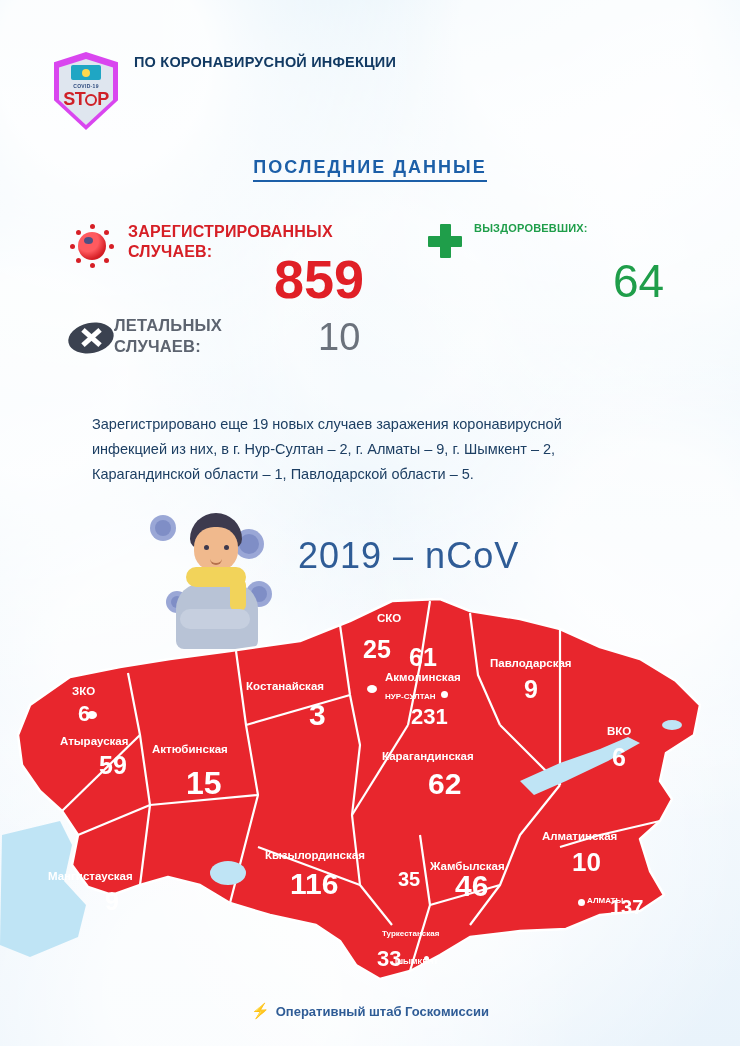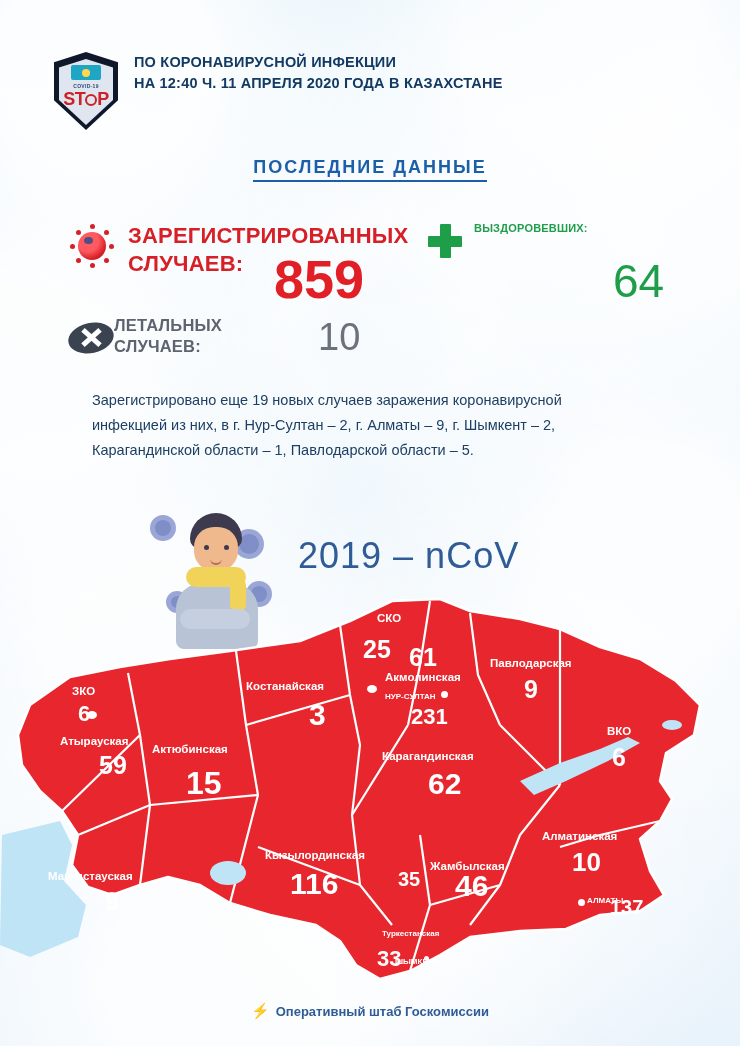--- a/index.html
+++ b/index.html
@@ -18,21 +18,21 @@
       radial-gradient(circle at 20% 62%, rgba(255,255,255,.8) 0 10%, rgba(255,255,255,0) 32%),
       radial-gradient(circle at 60% 78%, rgba(255,255,255,.75) 0 12%, rgba(255,255,255,0) 36%),
       radial-gradient(circle at 30% 95%, rgba(255,255,255,.8) 0 10%, rgba(255,255,255,0) 32%),
       linear-gradient(180deg,#bfe0f4 0%,#cfe8f8 28%,#e6f2fb 52%,#f2f8fd 72%,#e9f3fb 100%);
   }
 
   
   .header { position:absolute; left:54px; top:52px; display:flex; gap:16px; align-items:flex-start; }
   .shield {
     width:64px; height:78px; position:relative; flex:none;
-    background:#0f172a;
+    background:#d946ef;
     clip-path: polygon(50% 0%, 100% 13%, 100% 62%, 50% 100%, 0% 62%, 0% 13%);
     display:flex; flex-direction:column; align-items:center; justify-content:flex-start;
     padding-top:7px;
   }
   .shield-inner{
     width:54px;height:66px;background:#dfe6ef;
     clip-path: polygon(50% 0%, 100% 13%, 100% 62%, 50% 100%, 0% 62%, 0% 13%);
     display:flex;flex-direction:column;align-items:center;padding-top:6px;
   }
   .flag{width:30px;height:15px;background:#1fa6c4;border-radius:2px;display:flex;align-items:center;justify-content:center;}
@@ -48,21 +48,21 @@
   }
   .subtitle span{ border-bottom:2px solid #1c5fa8; padding-bottom:3px; }
 
   
   .stat-reg { position:absolute; left:70px; top:222px; display:flex; gap:14px; align-items:flex-start; }
   .virus-icon{ position:relative; width:44px; height:44px; flex:none; margin-top:2px;}
   .virus-core{ position:absolute; left:8px; top:8px; width:28px; height:28px; border-radius:50%;
      background:radial-gradient(circle at 35% 32%, #ff5a5f 0 40%, #d61f26 70%, #b8161d 100%); }
   .virus-core:after{content:"";position:absolute;left:6px;top:5px;width:9px;height:7px;border-radius:50%;background:#2f4f8a;opacity:.85;}
   .spike{position:absolute;width:5px;height:5px;border-radius:50%;background:#d61f26;}
-  .label-red{ color:#d61f26; font-weight:bold; font-size:22px; line-height:1.25; letter-spacing:.2px;}
+  .label-red{ color:#d61f26; font-weight:bold; font-size:16px; line-height:1.25; letter-spacing:.2px;}
   .label-grey{ color:#5d6470; font-weight:bold; font-size:16.5px; line-height:1.25; letter-spacing:.2px;}
   .label-green{ color:#1f9e4a; font-weight:bold; font-size:11px; line-height:1.25; letter-spacing:.2px;}
   .num-red{ color:#e01f26; font-size:54px; font-weight:bold; line-height:1; }
   .num-green{ color:#1f9e4a; font-size:46px; font-weight:normal; line-height:1; }
   .num-grey{ color:#6b727c; font-size:38px; font-weight:normal; line-height:1; }
 
   .reg-num{ position:absolute; left:274px; top:252px; }
   .stat-rec { position:absolute; left:428px; top:222px; display:flex; gap:12px; align-items:flex-start;}
   .plus{ width:34px; height:34px; position:relative; flex:none; margin-top:2px;}
   .plus:before,.plus:after{content:"";position:absolute;background:#1f9e4a;border-radius:1px;}
@@ -72,21 +72,21 @@
 
   .stat-dead{ position:absolute; left:68px; top:315px; display:flex; gap:0; align-items:flex-start;}
   .dead-icon{ width:46px; height:42px; position:relative; flex:none; margin-top:2px;}
   .dead-icon .ell{ position:absolute; left:0; top:6px; width:46px; height:30px; border-radius:50%;
      background:#3b4250; transform:rotate(-12deg);}
   .dead-icon .x1,.dead-icon .x2{ position:absolute; left:12px; top:18px; width:23px; height:5px; background:#fff; }
   .dead-icon .x1{ transform:rotate(42deg);} .dead-icon .x2{ transform:rotate(-42deg);}
   .dead-num{ position:absolute; left:318px; top:318px; }
 
   
-  .paragraph{ position:absolute; left:92px; top:388px; width:520px;
+  .paragraph{ position:absolute; left:92px; top:412px; width:520px;
     color:#1d3f63; font-size:14.5px; line-height:1.72; }
 
   
   .ncov{ position:absolute; left:298px; top:535px; color:#2f5c96; font-size:36px; letter-spacing:1px;}
 
   
   .character{ position:absolute; left:150px; top:505px; width:130px; height:150px; }
   .ch-hair{ position:absolute; left:40px; top:8px; width:52px; height:36px; background:#3d3a4e; border-radius:26px 26px 10px 10px;}
   .ch-face{ position:absolute; left:44px; top:22px; width:44px; height:44px; background:#f0b98d; border-radius:20px;}
   .ch-eye{ position:absolute; width:5px; height:5px; background:#3d3a4e; border-radius:50%; top:40px;}
@@ -117,21 +117,20 @@
     <div class="shield-inner">
       <div class="flag">
           <div class="sun"></div>
         </div>
       <div class="covid-label">COVID-19</div>
       <div class="stop">ST<span class="o-ring"></span>P</div>
     </div>
   </div>
   <div class="header-text">
     <div>ПО КОРОНАВИРУСНОЙ ИНФЕКЦИИ</div>
-    <div>НА 12:40 ч. 11 АПРЕЛЯ 2020 ГОДА В КАЗАХСТАНЕ</div>
   </div>
 </div>
 
 <div class="subtitle">
   <span>ПОСЛЕДНИЕ  ДАННЫЕ</span>
 </div>
 
 <div class="stat-reg">
   <div class="virus-icon">
     <div class="spike" style="left:20px;top:0;"></div>

